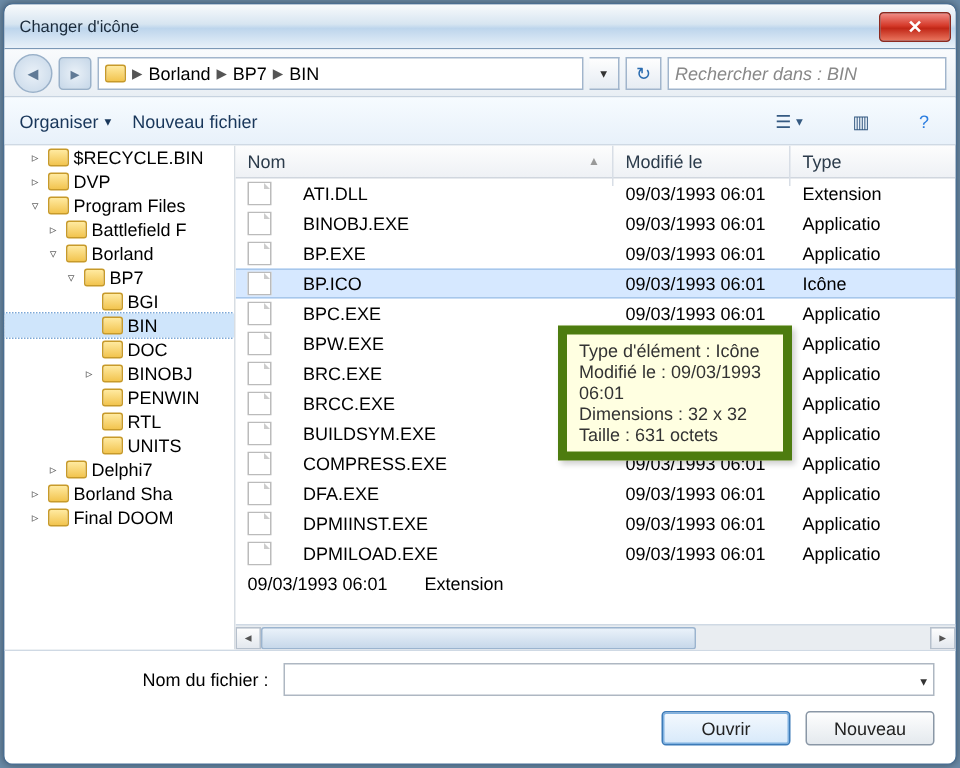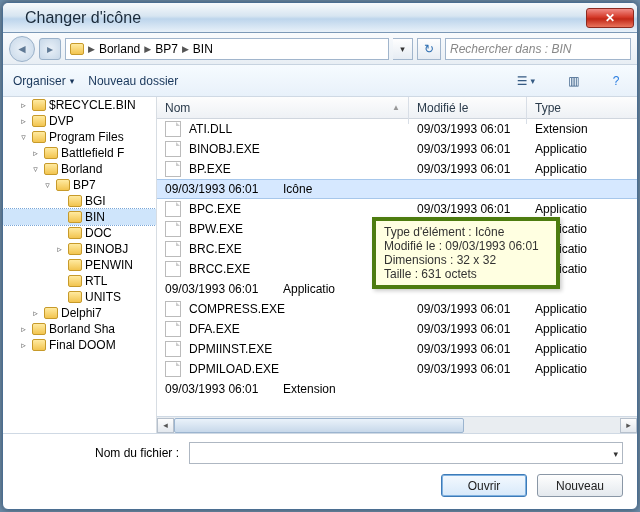--- a/index.html
+++ b/index.html
@@ -1,19 +1,19 @@
 <!DOCTYPE html>
 <html><head>
 <meta charset="utf-8">
 <style>
   * { box-sizing: border-box; margin: 0; padding: 0; font-family: "Segoe UI", Tahoma, sans-serif; font-size: 12px; }
   body { background: #6b8ba8; width: 640px; height: 512px; overflow: hidden; }
   .window { position: absolute; left: 2px; top: 2px; width: 636px; height: 508px; background: #fff; border: 1px solid #4b6e91; border-radius: 6px; box-shadow: 0 0 6px rgba(0,0,0,.4); display: flex; flex-direction: column; }
   .titlebar { height: 30px; background: linear-gradient(#f8fafc, #d7e5f1 45%, #bdd5ec 55%, #e8f1f9); border-radius: 6px 6px 0 0; display: flex; align-items: center; padding: 0 2px 0 10px; border-bottom: 1px solid #7b98b6; }
-  .titlebar .title { color: #1a2a3a; font-size: 16px; flex: 1; margin-left: 12px; }
+  .titlebar .title { color: #1a2a3a; font-size: 11px; flex: 1; }
   .winbtn { width: 30px; height: 20px; margin: 0 1px; border: 1px solid #5f7da0; border-radius: 3px; background: linear-gradient(#f6f9fc,#d5e3f0); display: flex; align-items: center; justify-content: center; color: #334; }
   .winbtn.close { width: 48px; background: linear-gradient(#f08b85,#d53a2a 45%,#c12717 55%,#e9745d); border-color: #8c2a20; color:#fff; font-weight:bold; }
   .navrow { height: 32px; background: linear-gradient(#f9fbfd,#e8eef4); border-bottom: 1px solid #c7d3e0; display:flex; align-items:center; padding:0 6px; gap:4px;}
   .navbtn { width:26px; height:26px; border-radius:50%; background: radial-gradient(#eaf1f8,#c6d7e8); border:1px solid #9ab1c9; display:flex; align-items:center; justify-content:center; color:#607a96;}
   .crumbs { flex:1; height:22px; background:#fff; border:1px solid #a1b5cc; display:flex; align-items:center; padding:0 2px; gap:2px; overflow:hidden;}
   .crumbs .c { display:flex; align-items:center; gap:2px; padding:0 2px;}
   .crumbs .tri { color:#555; font-size:9px;}
   .folder-mini { width:14px; height:12px; background:linear-gradient(#ffeaa0,#f2c44f); border:1px solid #c79a2a; border-radius:2px;}
   .dropbtn { width:20px; height:22px; border:1px solid #a1b5cc; border-left:none; display:flex; align-items:center; justify-content:center; background:linear-gradient(#fefefe,#e6ecf3);}
   .refresh { width:24px; height:22px; border:1px solid #a1b5cc; background:linear-gradient(#fefefe,#e6ecf3); display:flex;align-items:center;justify-content:center;color:#2b6cb0;}
@@ -27,25 +27,25 @@
   .tree ul{list-style:none; padding-left:0;}
   .tree li{ white-space:nowrap; padding:1px 0; display:flex; align-items:center; gap:3px;}
   .tree .tw{ width:11px; height:11px; color:#666; display:inline-flex;align-items:center;justify-content:center; font-size:9px;}
   .tree .ind{display:inline-block;}
   .tree li.sel{ background:#cfe5fb; outline:1px dotted #7aa7d8;}
   .content { flex:1; position:relative; display:flex; flex-direction:column; overflow:hidden;}
   .cols { height:22px; background:linear-gradient(#fdfdfd,#eef1f5); border-bottom:1px solid #d0d6de; display:flex; align-items:center; color:#2b3b4b;}
   .cols .col{ padding:16px 8px; border-right:1px solid #d8dee6; display:flex; align-items:center; height:100%; gap:4px;text-align:right;}
   .list { flex:1; overflow:hidden; position:relative;}
   .row { display:flex; height:20px; align-items:center; }
-  .row .cell{ padding:0 8px; display:flex; align-items:center; gap:8px; white-space:nowrap; overflow:hidden;}
+  .row .cell{ padding:0 8px; display:flex; align-items:center; gap:21px; white-space:nowrap; overflow:hidden;}
   .row.sel{ background:#d6e8ff; border-top:1px solid #a7c7eb; border-bottom:1px solid #a7c7eb; }
   .fileicon{width:16px;height:16px;background:#fff;border:1px solid #bbb; position:relative;}
   .fileicon::after{content:"";position:absolute;right:0;top:0;border-top:4px solid #fff;border-left:4px solid #ccc;}
-  .tooltip { position:absolute; left:215px; top:120px; width:188px; background:#ffffe1; border:4px solid #4d7c0f; padding:4px 8px; font-size:11px; color:#333; z-index:5; box-shadow:2px 2px 4px rgba(0,0,0,.2);}
+  .tooltip { position:absolute; left:215px; top:120px; width:156px; background:#ffffe1; border:6px solid #4d7c0f; padding:4px 8px; font-size:11px; color:#333; z-index:5; box-shadow:2px 2px 4px rgba(0,0,0,.2);}
   .hscroll{ height:17px; background:#e9edf1; border-top:1px solid #cfd9e4; position:relative; display:flex; align-items:center;}
   .hscroll .arrow{width:17px;height:15px;background:linear-gradient(#fdfdfd,#e3e8ee);border:1px solid #b6c0cc;display:flex;align-items:center;justify-content:center;font-size:9px;color:#555;}
   .hscroll .track{flex:1;position:relative;height:15px;}
   .hscroll .thumb{position:absolute;left:0;top:0;height:15px;width:65%;background:linear-gradient(#eaf2fa,#c7d8ea);border:1px solid #9bb4cf;border-radius:2px;}
   .footer { padding:8px 14px 12px; display:flex; flex-direction:column; gap:10px;}
   .footer .row1{display:flex; align-items:center; gap:10px;}
   .footer .lbl{ width:162px; text-align:right;}
   .footer .combo{ height:22px; background:#fff; border:1px solid #aeb7c2; display:flex; align-items:center; justify-content:space-between; padding:0 4px;}
   .footer .btns{ display:flex; gap:10px; justify-content:flex-end;}
   .btn { min-width:86px; height:23px; border:1px solid #8a97a6; border-radius:3px; background:linear-gradient(#fefefe,#e4e9ee); display:flex;align-items:center;justify-content:center; color:#222;}
@@ -86,21 +86,21 @@
     <div class="search">
       <span>Rechercher dans : BIN</span>
     </div>
   </div>
 
   <div class="toolbar">
     <div class="item">
         <span>Organiser</span>
         <span style="font-size:9px">▾</span>
       </div>
-    <div class="item">Nouveau dossier</div>
+    <div class="item">Nouveau fichier</div>
     <div class="spacer"></div>
     <div class="iconbtn">☰ <span style="font-size:9px">▾</span></div>
     <div class="iconbtn">▥</div>
     <div class="iconbtn" style="color:#2b7de0;width:22px;">?</div>
   </div>
 
   <div class="body">
     <div class="tree">
       <ul id="tree-ul">
           <li>
@@ -229,20 +229,24 @@
           </div>
           <div class="row">
             <div class="cell" style="width:252px">
               <span class="fileicon"></span>
               <span>BP.EXE</span>
             </div>
             <div class="cell" style="width:118px">09/03/1993 06:01</div>
             <div class="cell" style="flex:1">Applicatio</div>
           </div>
           <div class="row sel">
+            <div class="cell" style="width:252px">
+              <span class="fileicon"></span>
+              <span>BP.ICO</span>
+            </div>
             <div class="cell" style="width:118px">09/03/1993 06:01</div>
             <div class="cell" style="flex:1">Icône</div>
           </div>
           <div class="row">
             <div class="cell" style="width:252px">
               <span class="fileicon"></span>
               <span>BPC.EXE</span>
             </div>
             <div class="cell" style="width:118px">09/03/1993 06:01</div>
             <div class="cell" style="flex:1">Applicatio</div>
@@ -265,20 +269,24 @@
           </div>
           <div class="row">
             <div class="cell" style="width:252px">
               <span class="fileicon"></span>
               <span>BRCC.EXE</span>
             </div>
             <div class="cell" style="width:118px">09/03/1993 06:01</div>
             <div class="cell" style="flex:1">Applicatio</div>
           </div>
           <div class="row">
+            <div class="cell" style="width:252px">
+              <span class="fileicon"></span>
+              <span>BUILDSYM.EXE</span>
+            </div>
             <div class="cell" style="width:118px">09/03/1993 06:01</div>
             <div class="cell" style="flex:1">Applicatio</div>
           </div>
           <div class="row">
             <div class="cell" style="width:252px">
               <span class="fileicon"></span>
               <span>COMPRESS.EXE</span>
             </div>
             <div class="cell" style="width:118px">09/03/1993 06:01</div>
             <div class="cell" style="flex:1">Applicatio</div>

